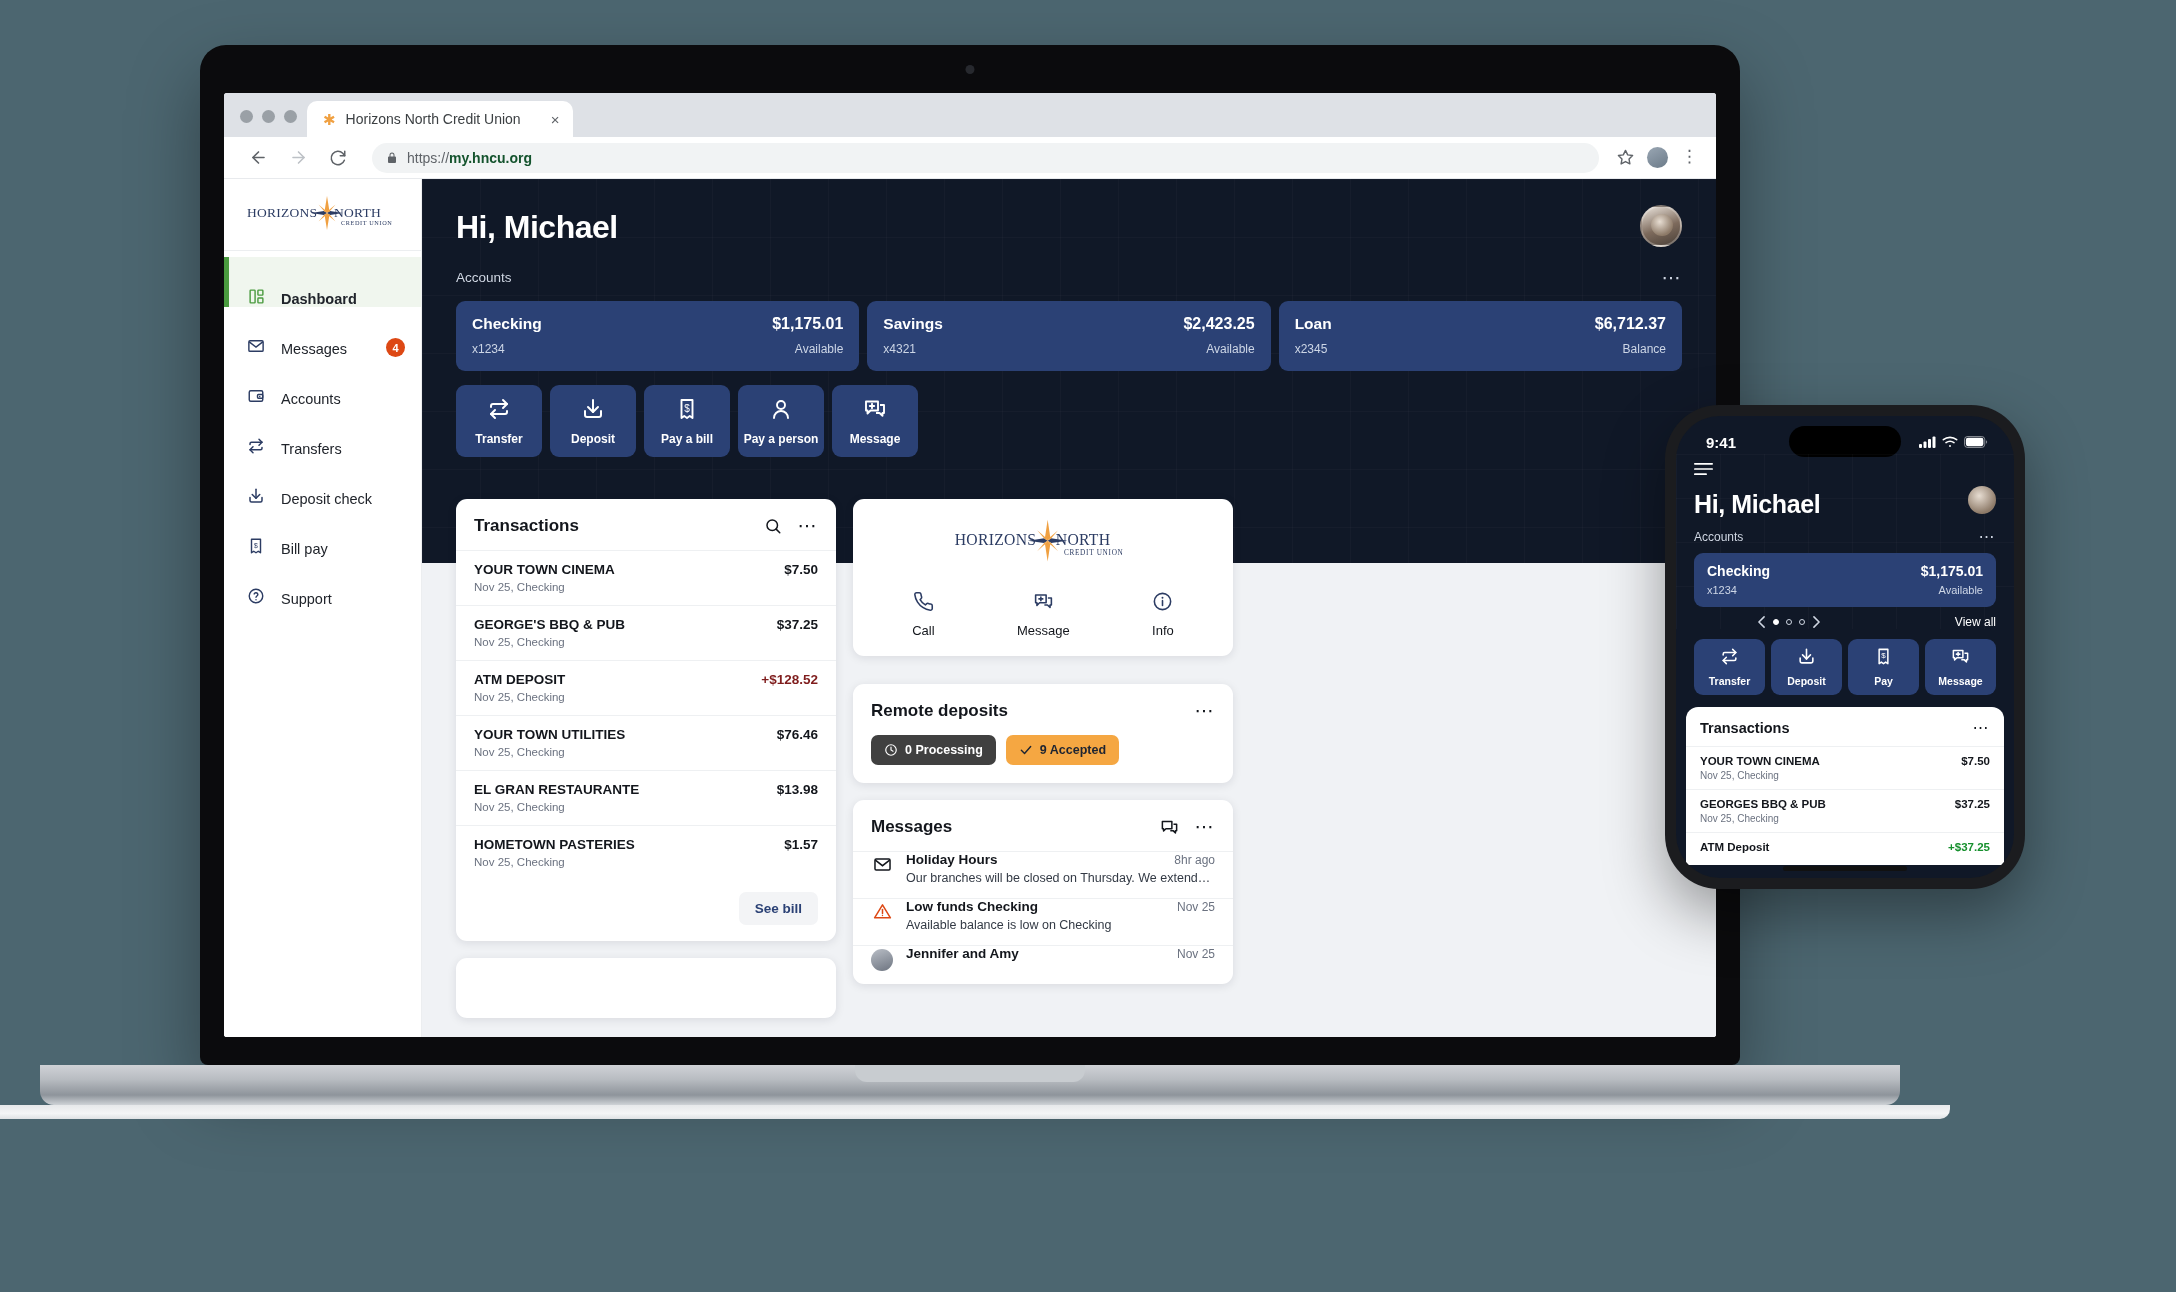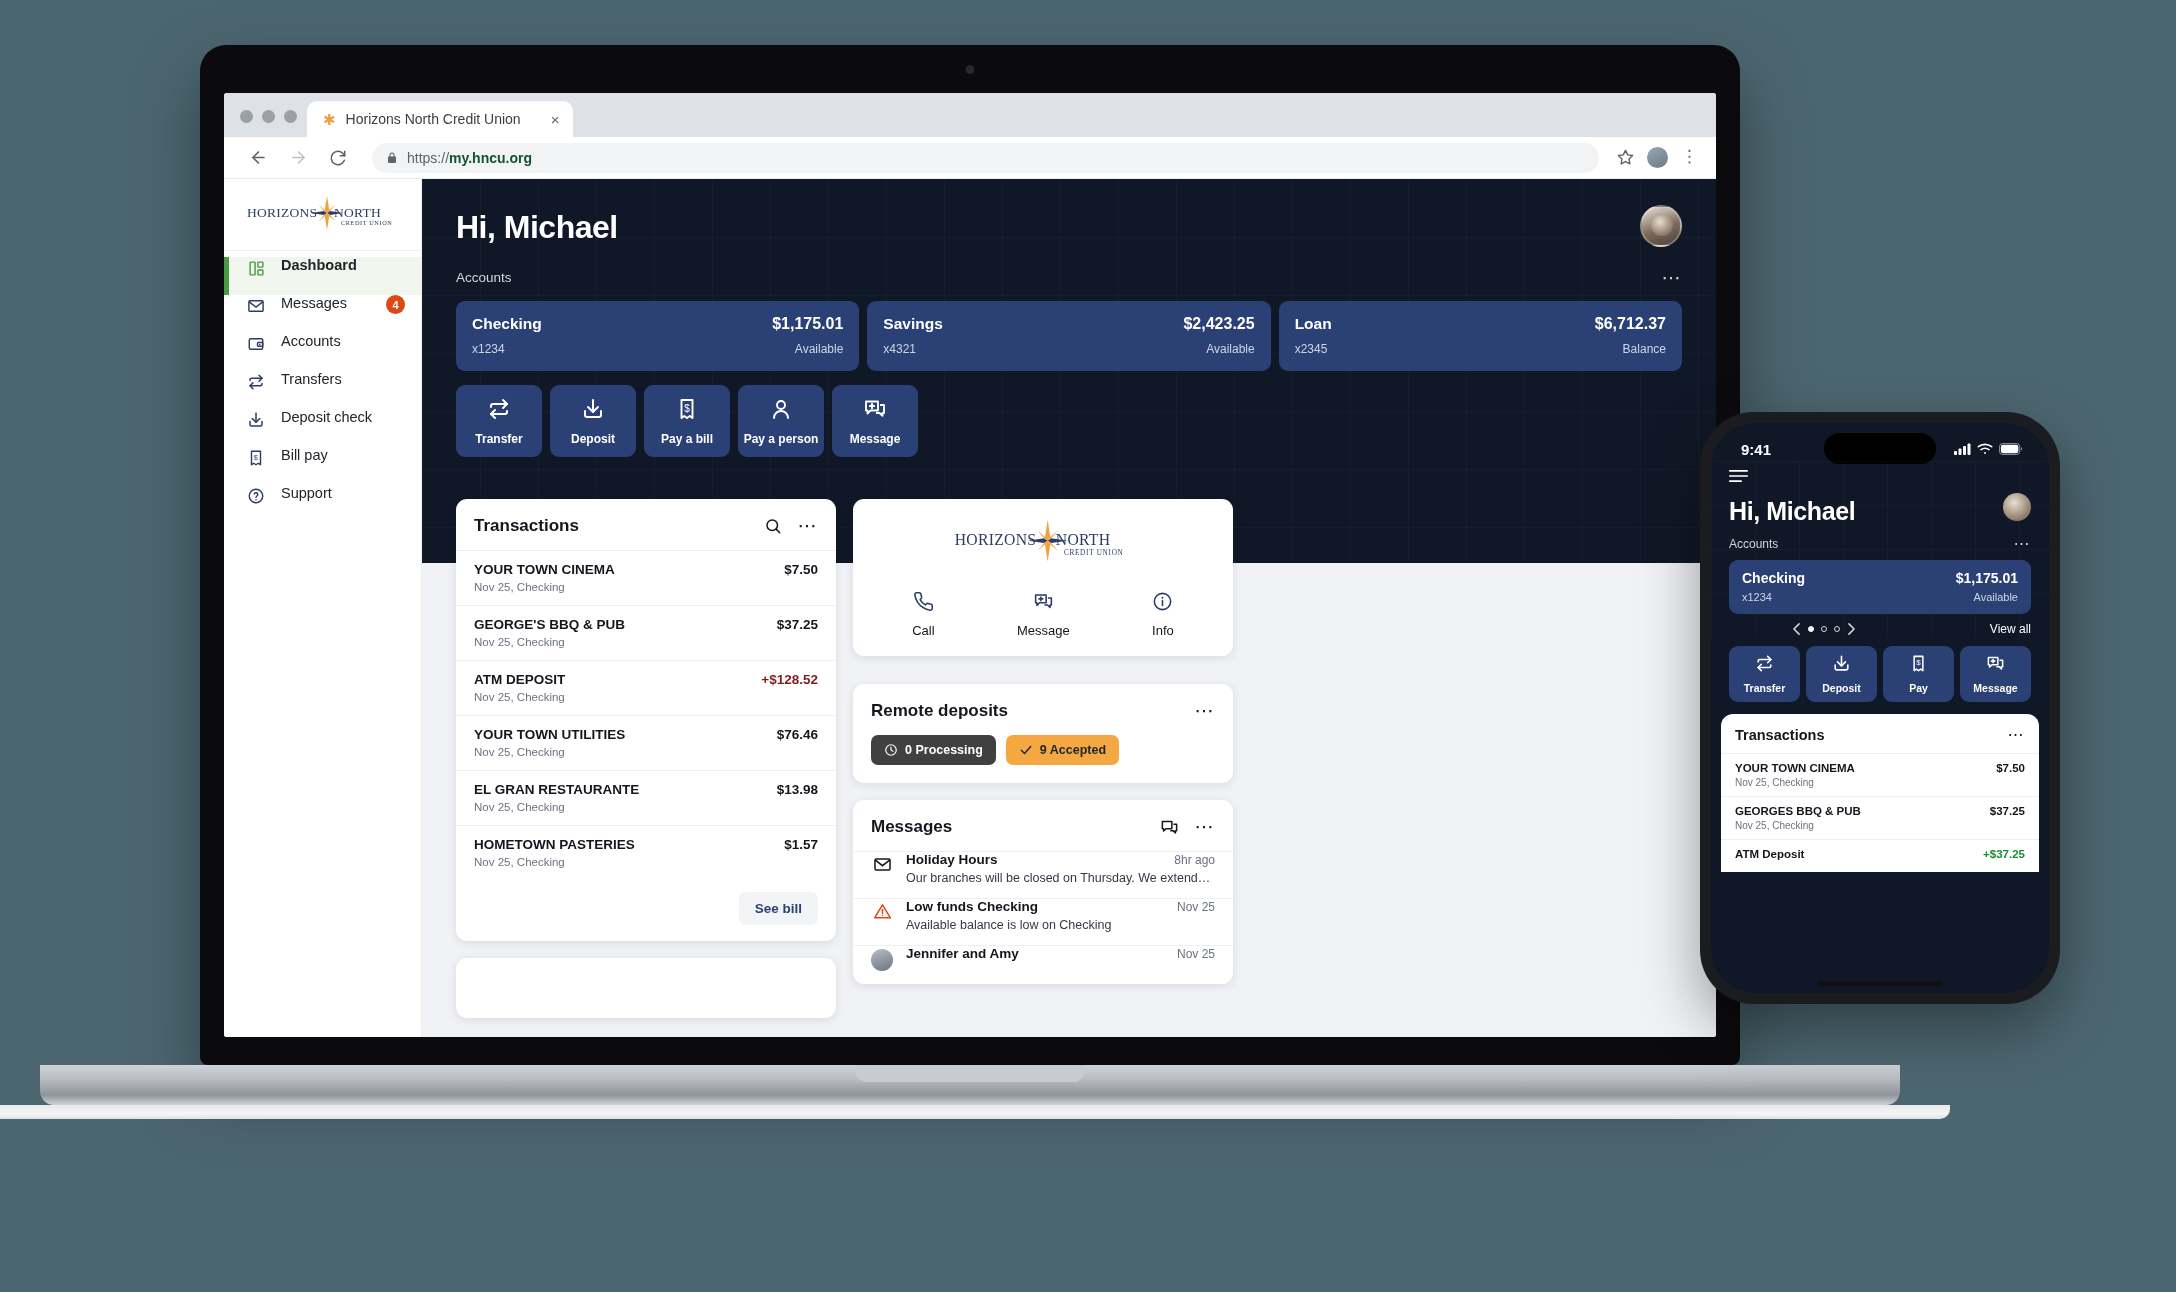--- a/index.html
+++ b/index.html
@@ -66,21 +66,21 @@
   .chrome-right { display: flex; align-items: center; gap: 13px; color: #5f6368; }
   .avatar-chip { width: 21px; height: 21px; border-radius: 50%; background: linear-gradient(150deg,#9aa7b4,#6b7a88); }
 
   
   .app { display: flex; height: calc(944px - 86px); background: #fff; }
 
   .sidebar { width: 198px; background: #fff; border-right: 1px solid #eceef0; flex-shrink: 0; }
   .logo-wrap { height: 72px; display: flex; align-items: center; justify-content: center; border-bottom: 1px solid #eceef0; }
   .nav { padding-top: 6px; }
   .nav-item {
-    display: flex; align-items: flex-start; gap: 14px; height: 38px;
+    display: flex; align-items: flex-end; gap: 14px; height: 50px;
     padding-left: 21px; position: relative; color: #20242b; font-size: 14.5px;
   }
   .nav-item.active { background: #f0f6ee; font-weight: 700; }
   .nav-item.active::before { content: ""; position: absolute; left: 0; top: 0; bottom: 0; width: 5px; background: #4a9b3f; }
   .nav-ico { width: 22px; height: 22px; display: flex; align-items: center; justify-content: center; color: #2c3c63; flex-shrink: 0; }
   .nav-item.active .nav-ico { color: #4a9b3f; }
   .nav-badge {
     margin-left: auto; margin-right: 16px; width: 19px; height: 19px; border-radius: 50%;
     background: #dd4814; color: #fff; font-size: 11px; font-weight: 700;
     display: flex; align-items: center; justify-content: center;
@@ -157,21 +157,21 @@
   .msg { display: flex; gap: 13px; padding: 0 18px 13px 18px; border-top: 1px solid #eef0f2; }
   .msg-ico { width: 22px; flex-shrink: 0; display: flex; justify-content: center; padding-top: 3px; }
   .msg-body { flex: 1; min-width: 0; }
   .msg-r1 { display: flex; justify-content: space-between; align-items: baseline; gap: 10px; }
   .msg-title { font-size: 13.5px; font-weight: 700; color: #13161c; }
   .msg-time { font-size: 12px; color: #6b7280; white-space: nowrap; }
   .msg-prev { font-size: 12.5px; color: #333a45; margin-top: 4px; white-space: nowrap; overflow: hidden; text-overflow: ellipsis; }
   .msg-ava { width: 22px; height: 22px; border-radius: 50%; background: linear-gradient(160deg,#b9bec6,#6d7480); }
 
   
-  #phone { position: absolute; left: 1700px; top: 405px; width: 360px; height: 592px; margin-top: 7px; }
+  #phone { position: absolute; left: 1665px; top: 405px; width: 360px; height: 484px; }
   .phone-body {
     position: absolute; inset: 0; background: #1b1c1f; border-radius: 54px;
     box-shadow: 0 24px 60px rgba(0,0,0,.38);
     padding: 11px;
   }
   .phone-screen {
     width: 100%; height: 100%; border-radius: 44px; overflow: hidden;
     background: #101827; position: relative;
   }
   .status-bar { display: flex; align-items: center; padding: 14px 26px 0 30px; color: #fff; height: 38px; }

